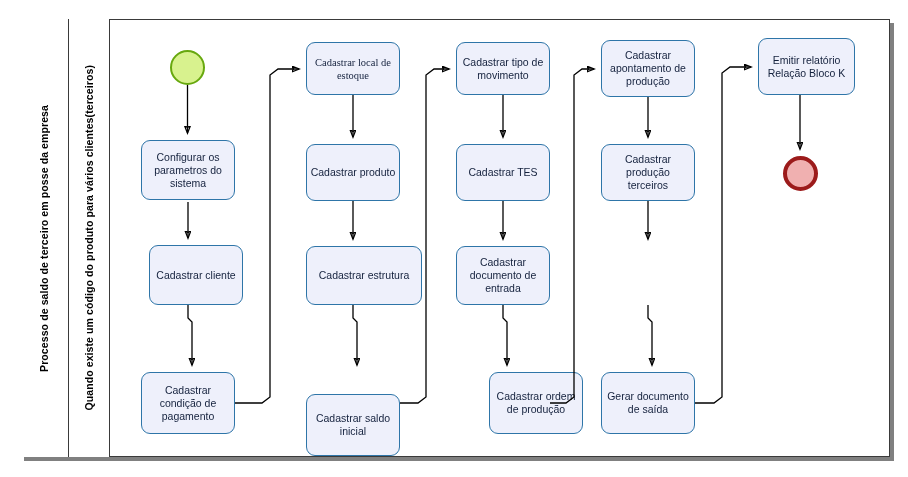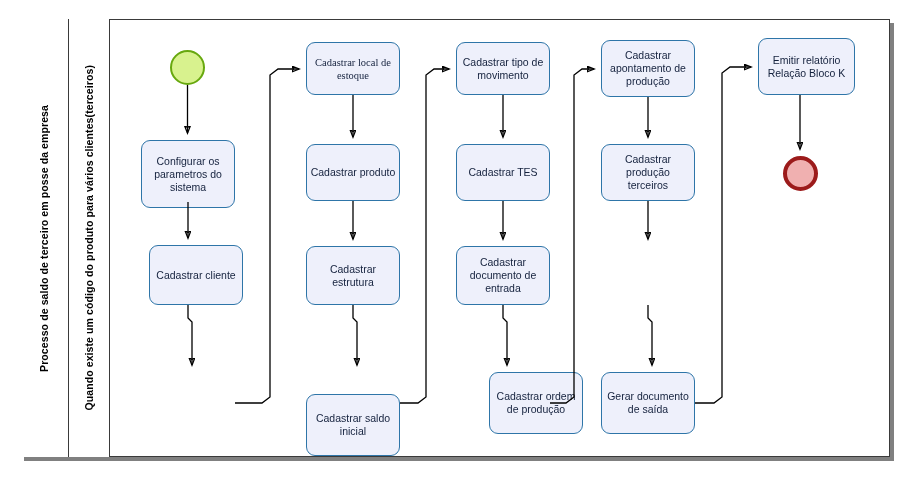--- a/index.html
+++ b/index.html
@@ -57,26 +57,27 @@
     <span>Processo de saldo de terceiro em posse da empresa</span>
   </div>
   <div class="lane-hdr" id="lane1">
     <span>Quando existe um código do produto para vários clientes(terceiros)</span>
   </div>
 
   <div class="event ev-start" style="left:170px;top:50px;width:35px;height:35px;"></div>
 
   <div class="event ev-end" style="left:783px;top:156px;width:35px;height:35px;"></div>
 
-  <div class="task" style="left:141px;top:140px;width:94px;height:68px;">Configurar os parametros do sistema</div>
+  <div class="task" style="left:141px;top:140px;width:94px;height:60px;">Configurar os parametros do sistema</div>
   <div class="task" style="left:141px;top:245px;width:94px;height:60px;margin-left:8px;">Cadastrar cliente</div>
+  <div class="task" style="left:141px;top:372px;width:94px;height:62px;">Cadastrar condição de pagamento</div>
 
   <div class="task" style="left:306px;top:42px;width:94px;height:53px;font-family:Liberation Serif, serif;">Cadastrar local de estoque</div>
   <div class="task" style="left:306px;top:144px;width:94px;height:57px;">Cadastrar produto</div>
-  <div class="task" style="left:306px;top:246px;width:94px;height:59px;">Cadastrar estrutura</div>
+  <div class="task" style="left:306px;top:246px;width:116px;height:59px;">Cadastrar estrutura</div>
   <div class="task" style="left:306px;top:394px;width:94px;height:62px;">Cadastrar saldo inicial</div>
 
   <div class="task" style="left:456px;top:42px;width:94px;height:53px;">Cadastrar tipo de movimento</div>
   <div class="task" style="left:456px;top:144px;width:94px;height:57px;">Cadastrar TES</div>
   <div class="task" style="left:456px;top:246px;width:94px;height:59px;">Cadastrar documento de entrada</div>
   <div class="task" style="left:456px;top:372px;width:94px;height:62px;margin-left:33px;">Cadastrar ordem de produção</div>
 
   <div class="task" style="left:601px;top:40px;width:94px;height:57px;">Cadastrar apontamento de produção</div>
   <div class="task" style="left:601px;top:144px;width:94px;height:57px;">Cadastrar produção terceiros</div>
   <div class="task" style="left:601px;top:372px;width:94px;height:62px;">Gerar documento de saída</div>

